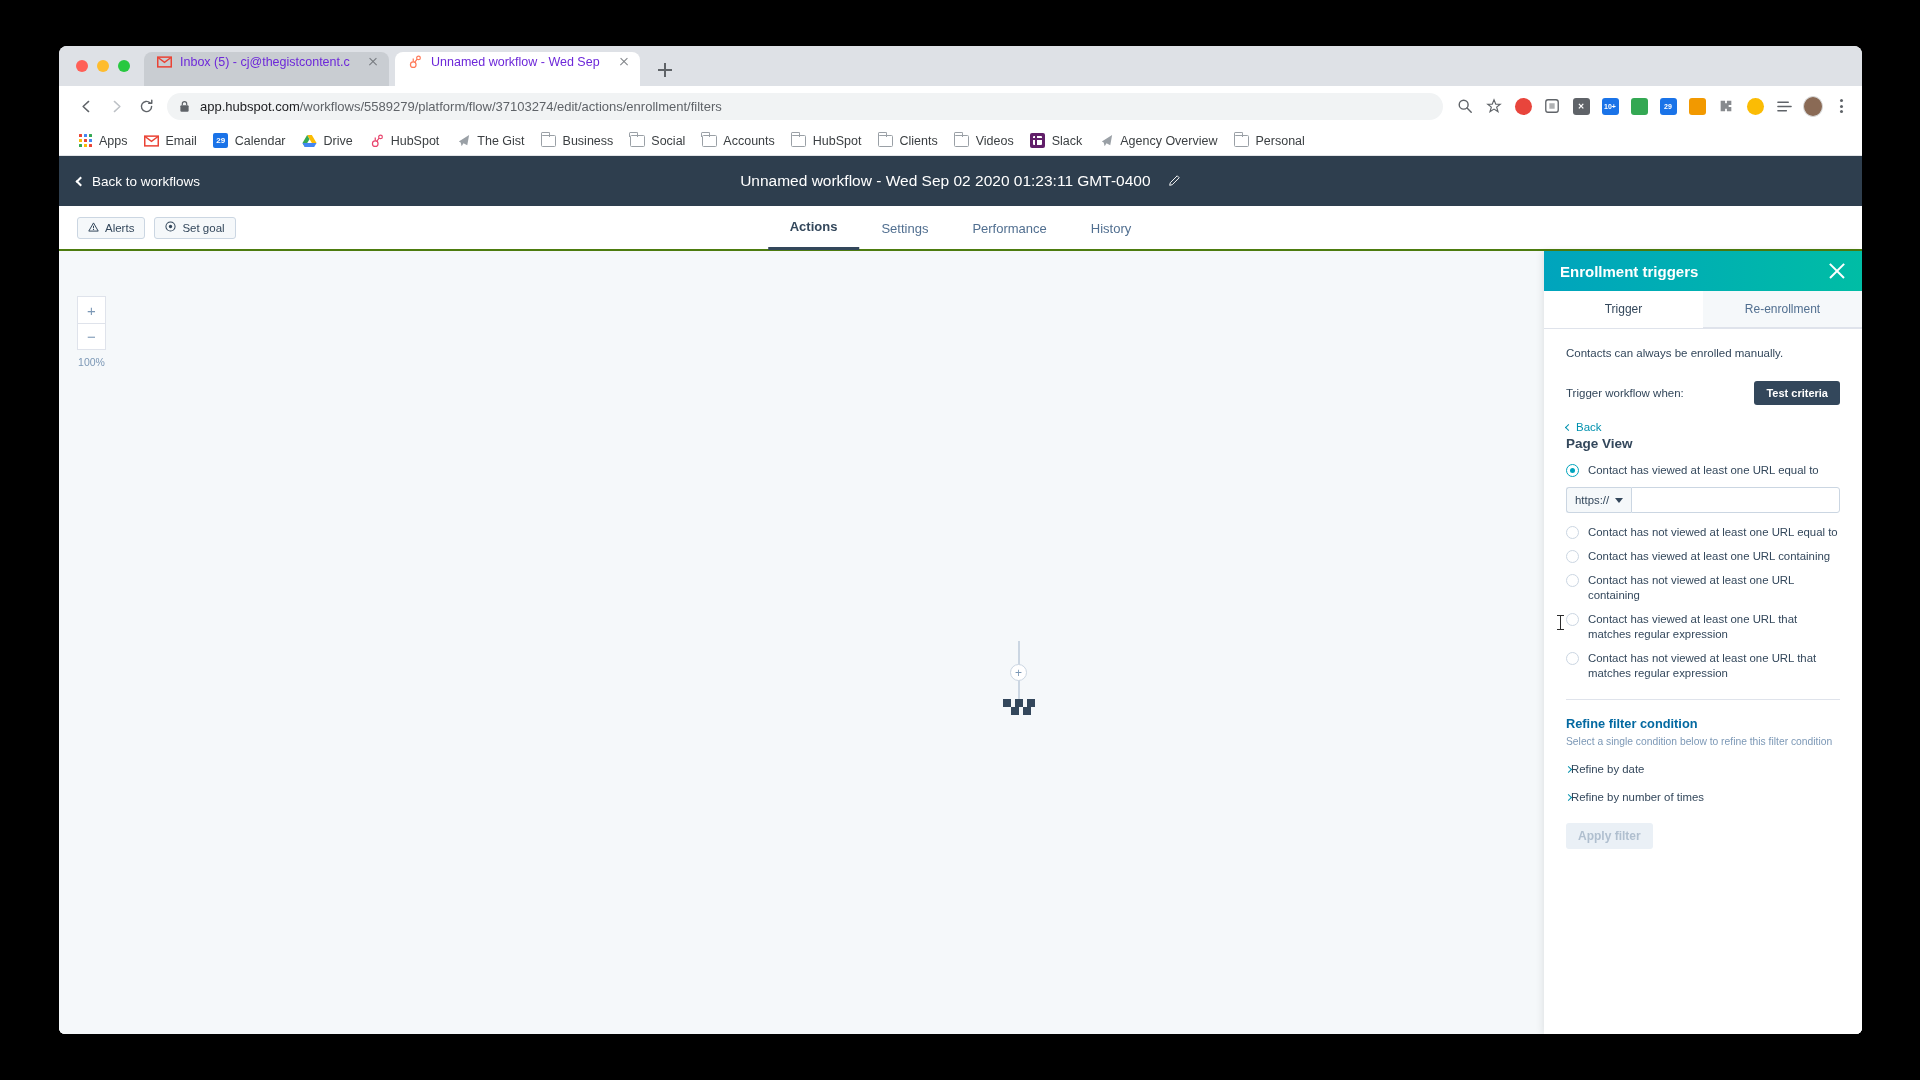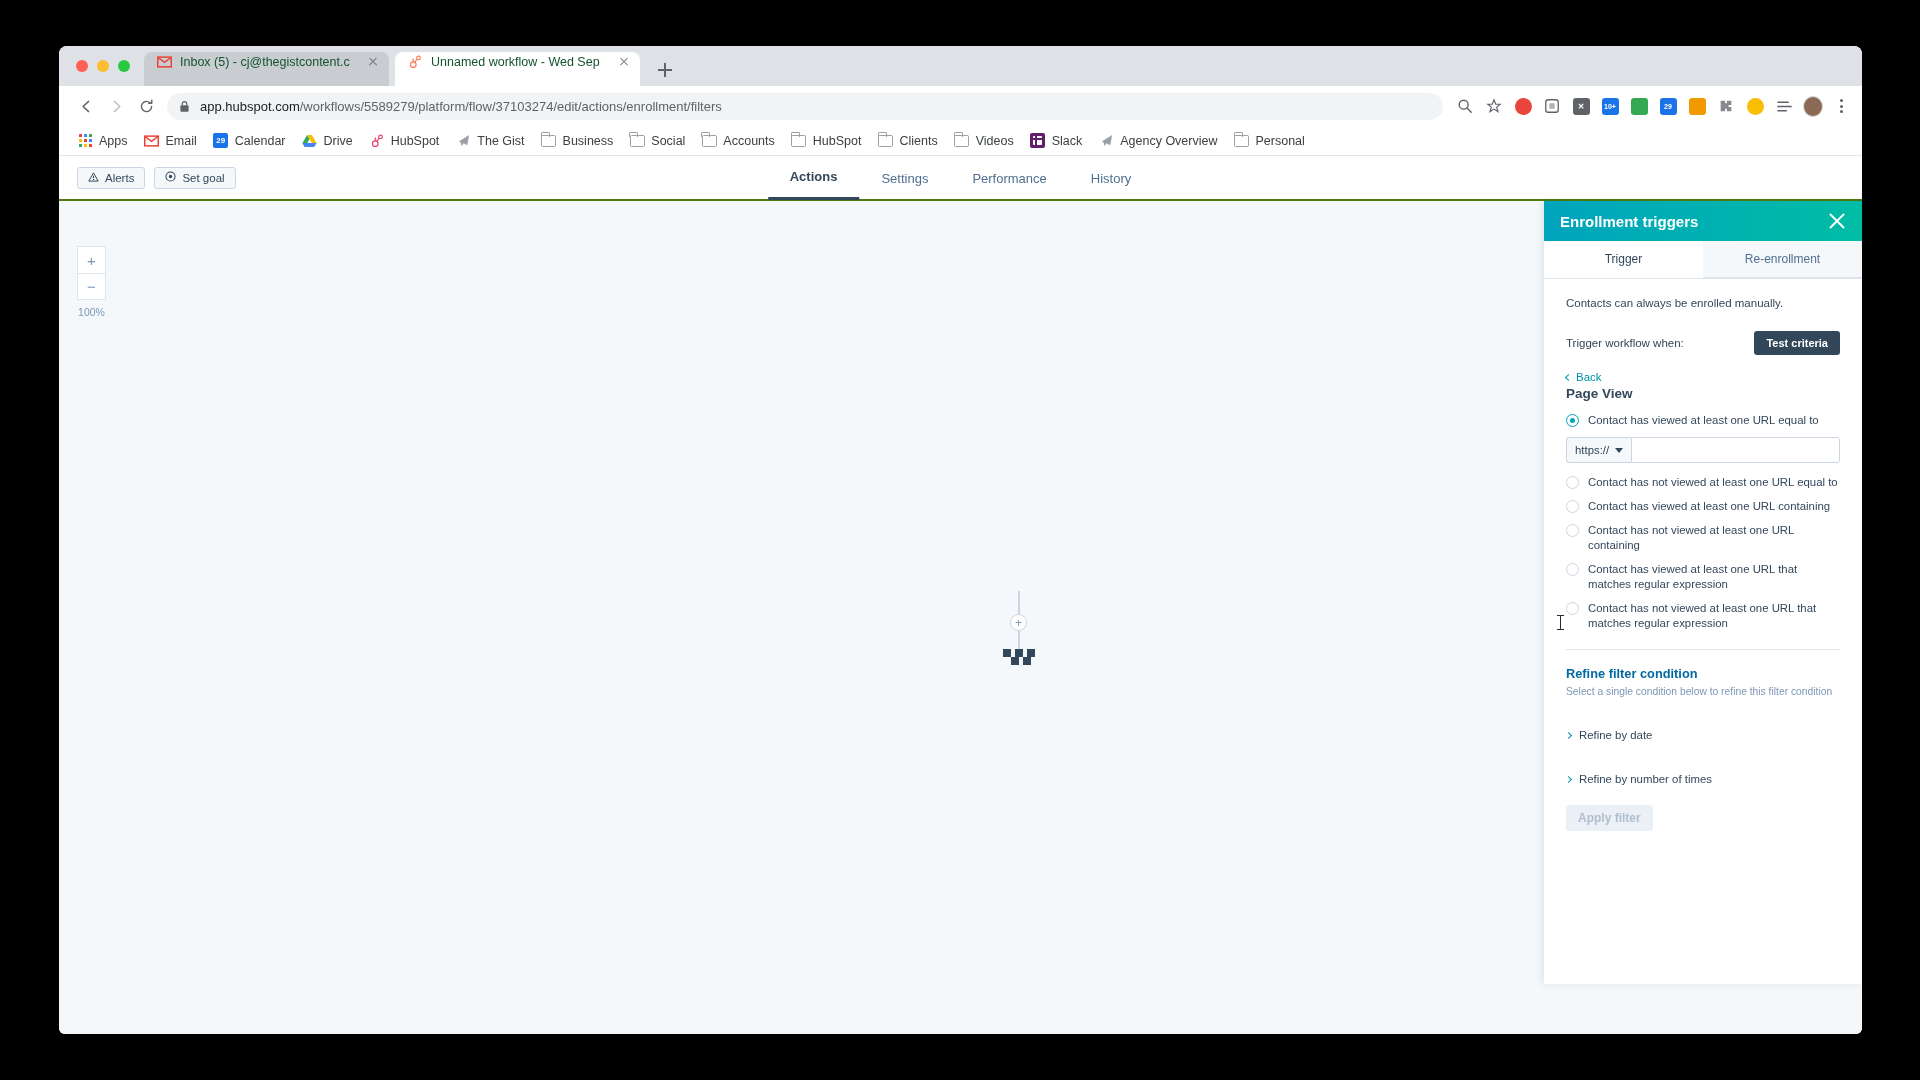--- a/index.html
+++ b/index.html
@@ -33,21 +33,21 @@
   .dot { width: 12px; height: 12px; border-radius: 50%; }
   .dot.r { background: #ff5f57; }
   .dot.y { background: #febc2e; }
   .dot.g { background: #28c840; }
 
   .tab {
     position: absolute; top: 6px; height: 35px;
     border-radius: 8px 8px 0 0;
     display: flex; align-items: center;
     padding: 0 8px 16px 12px;
-    font-size: 12.5px; color: #14532d;
+    font-size: 12.5px; color: #6d28d9;
     white-space: nowrap; overflow: hidden;
   }
   .tab.inactive { background: #c9cdd2; left: 85px; width: 245px; }
   .tab.active   { background: #ffffff; left: 336px; width: 245px; }
   .tab .favicon { width: 16px; height: 16px; margin-right: 8px; flex: 0 0 16px; display:flex; align-items:center; justify-content:center; }
   .tab .label { flex: 1 1 auto; overflow: hidden; text-overflow: clip; }
   .tab .tclose { width: 16px; height: 16px; flex: 0 0 16px; position: relative; opacity: .8; }
   .tab .tclose::before, .tab .tclose::after {
     content: ""; position: absolute; left: 3px; top: 7.5px; width: 10px; height: 1.4px; background: #5f6368;
   }
@@ -243,21 +243,21 @@
   .caret { width: 0; height: 0; border-left: 4px solid transparent; border-right: 4px solid transparent; border-top: 5px solid #33475b; }
   .urlinput {
     flex: 1 1 auto; height: 26px; border: 1px solid #cbd6e2; border-radius: 0 3px 3px 0;
     background: #fff; font-size: 11.4px; padding: 0 8px; color: #33475b;
     font-family: "Liberation Sans", sans-serif; outline: none;
   }
 
   .divider { height: 1px; background: #dfe3eb; margin: 18px 0 0; }
   .refhdr { margin-top: 16px; font-size: 12.8px; font-weight: bold; color: #0369a1; }
   .refsub { margin-top: 5px; font-size: 10.3px; color: #7c98b6; }
-  .refitem { margin-top: 32px; display: flex; align-items: center; gap: 8px; font-size: 11.4px; color: #33475b; }
+  .refitem { margin-top: 16px; display: flex; align-items: center; font-size: 11.4px; color: #33475b; }
   .chev-r { display:inline-block; width:5px;height:5px;border-top:1.6px solid #0091ae;border-right:1.6px solid #0091ae;transform:rotate(45deg); }
   .applybtn {
     margin-top: 20px; display: inline-block;
     background: #eaf0f6; color: #b0bfcf; border-radius: 3px;
     padding: 6px 12px; font-size: 12px; font-weight: bold;
   }
   .icursor {
     position: absolute; left: 1560px; top: 615px; width: 1px; height: 15px; background: #2b2b2b;
   }
   .icursor::before, .icursor::after {
@@ -510,20 +510,34 @@
       <div class="bm">
         <span class="bmicon">
             <span class="folder"></span>
           </span>
         <span>Personal</span>
       </div>
     </div>
 
     <div class="app">
 
+      <div class="apphdr">
+        <div class="backlink">
+          <span class="chev-l"></span>
+          <span>Back to workflows</span>
+        </div>
+        <div class="wftitle">
+          <span>Unnamed workflow - Wed Sep 02 2020 01:23:11 GMT-0400</span>
+          <span class="pen">
+            <svg width="12" height="12" viewBox="0 0 14 14">
+                <path d="M1.5 10.2 9.6 2.1l2.3 2.3-8.1 8.1-3 .7z" fill="none" stroke="#fff" stroke-width="1.1"></path>
+              </svg>
+          </span>
+        </div>
+      </div>
 
       <div class="appbar">
         <div class="barbtns">
           <div class="barbtn">
             <span>
               <svg width="11" height="10" viewBox="0 0 12 11">
                   <path d="M6 1 11.2 10H0.8z" fill="none" stroke="#33475b" stroke-width="1.1"></path>
                   <path d="M6 4.2v2.6" stroke="#33475b" stroke-width="1.1"></path>
                   <circle cx="6" cy="8.2" r=".7" fill="#33475b"></circle>
                 </svg>

